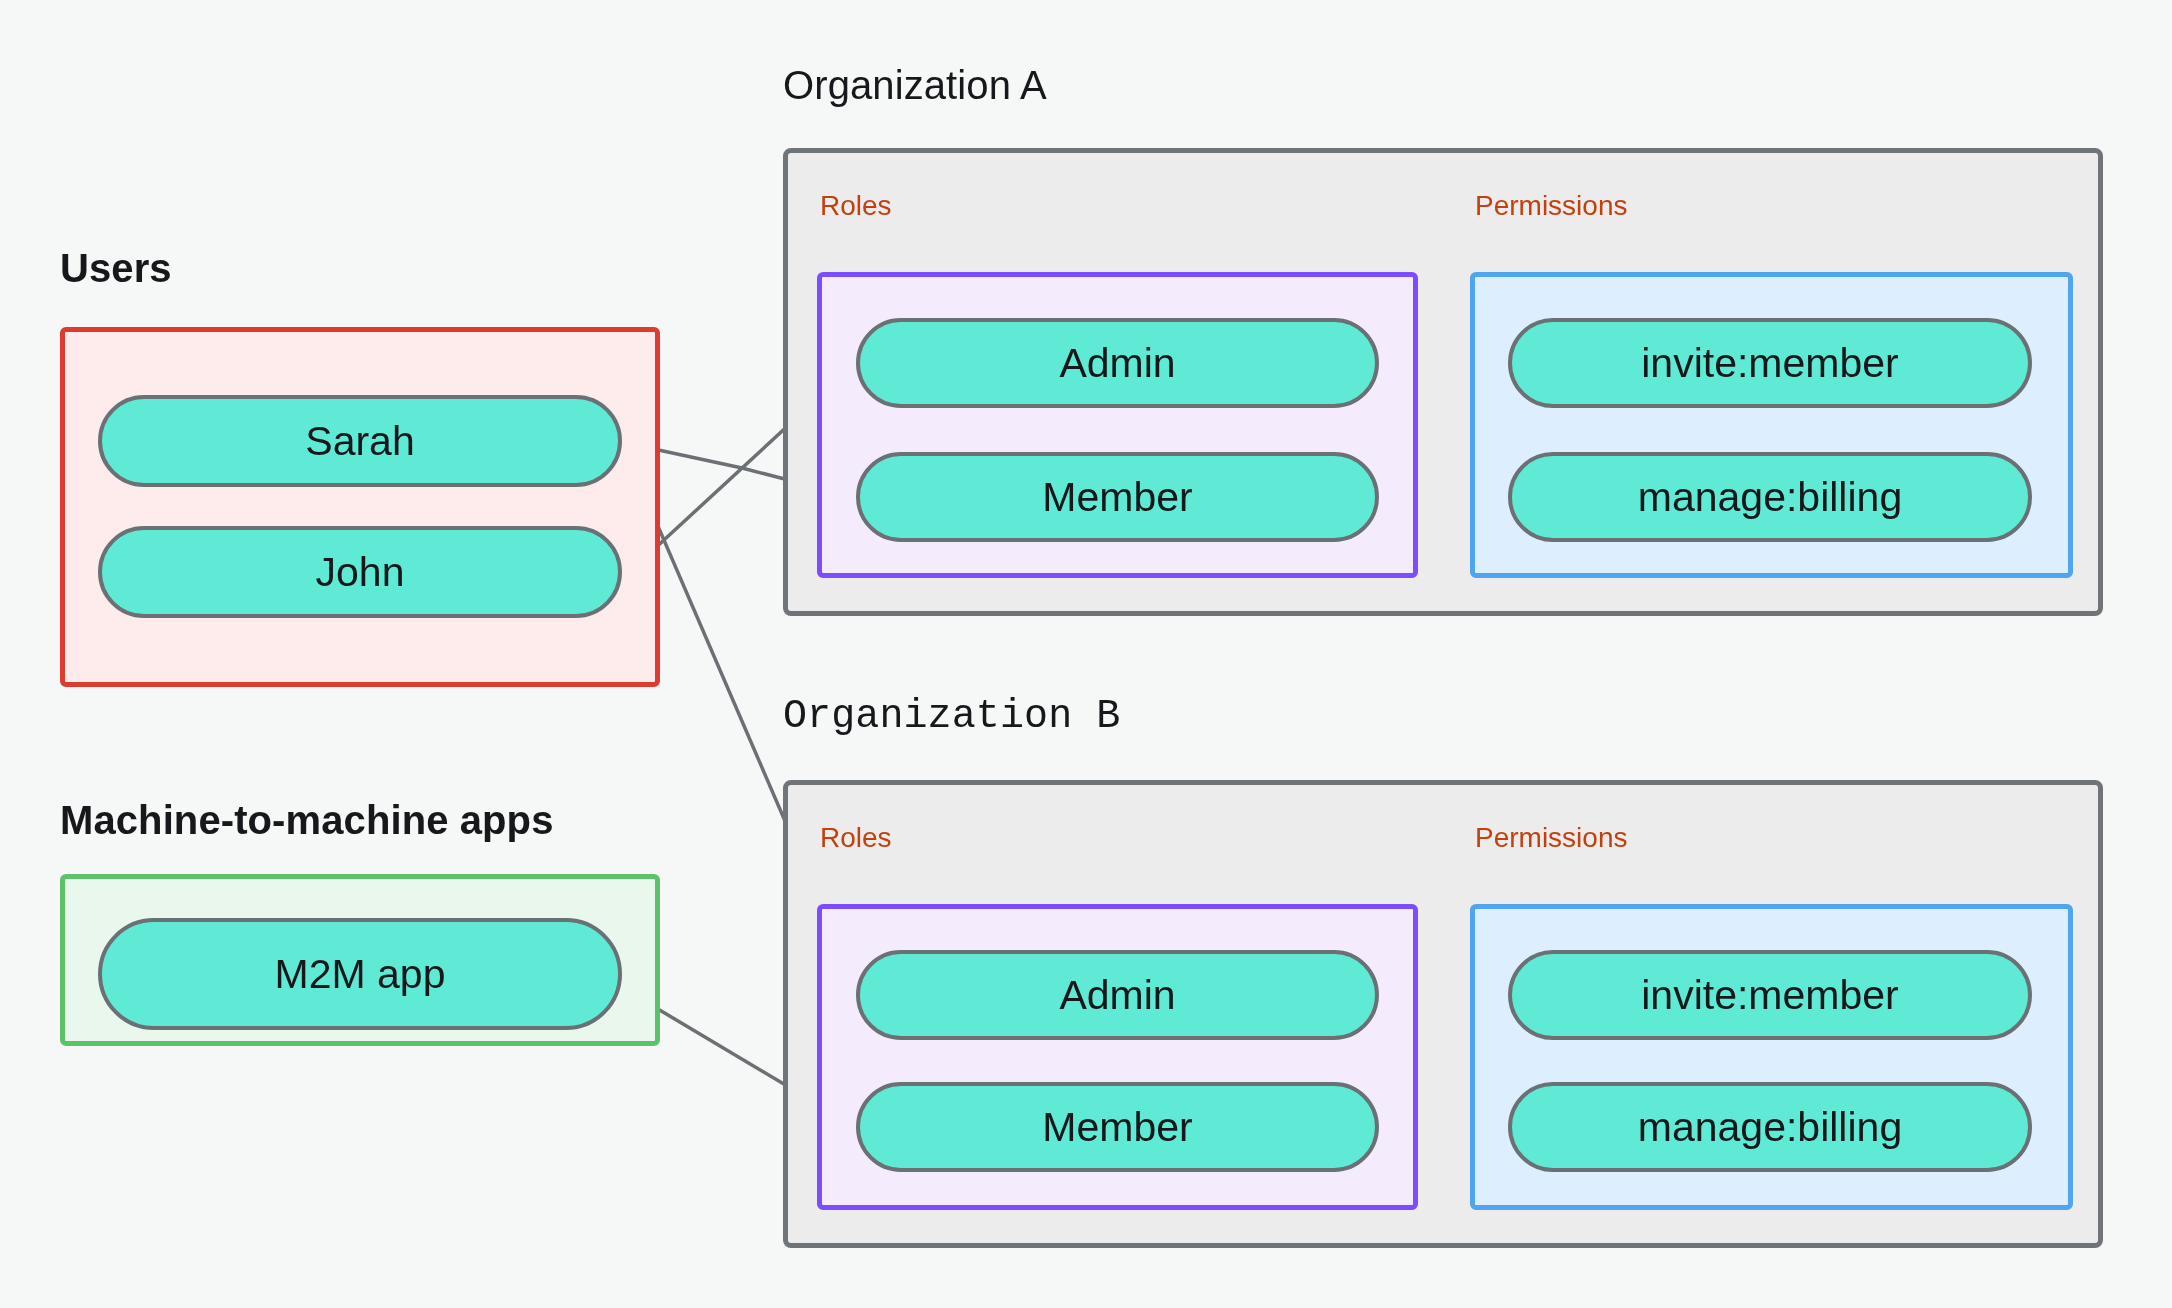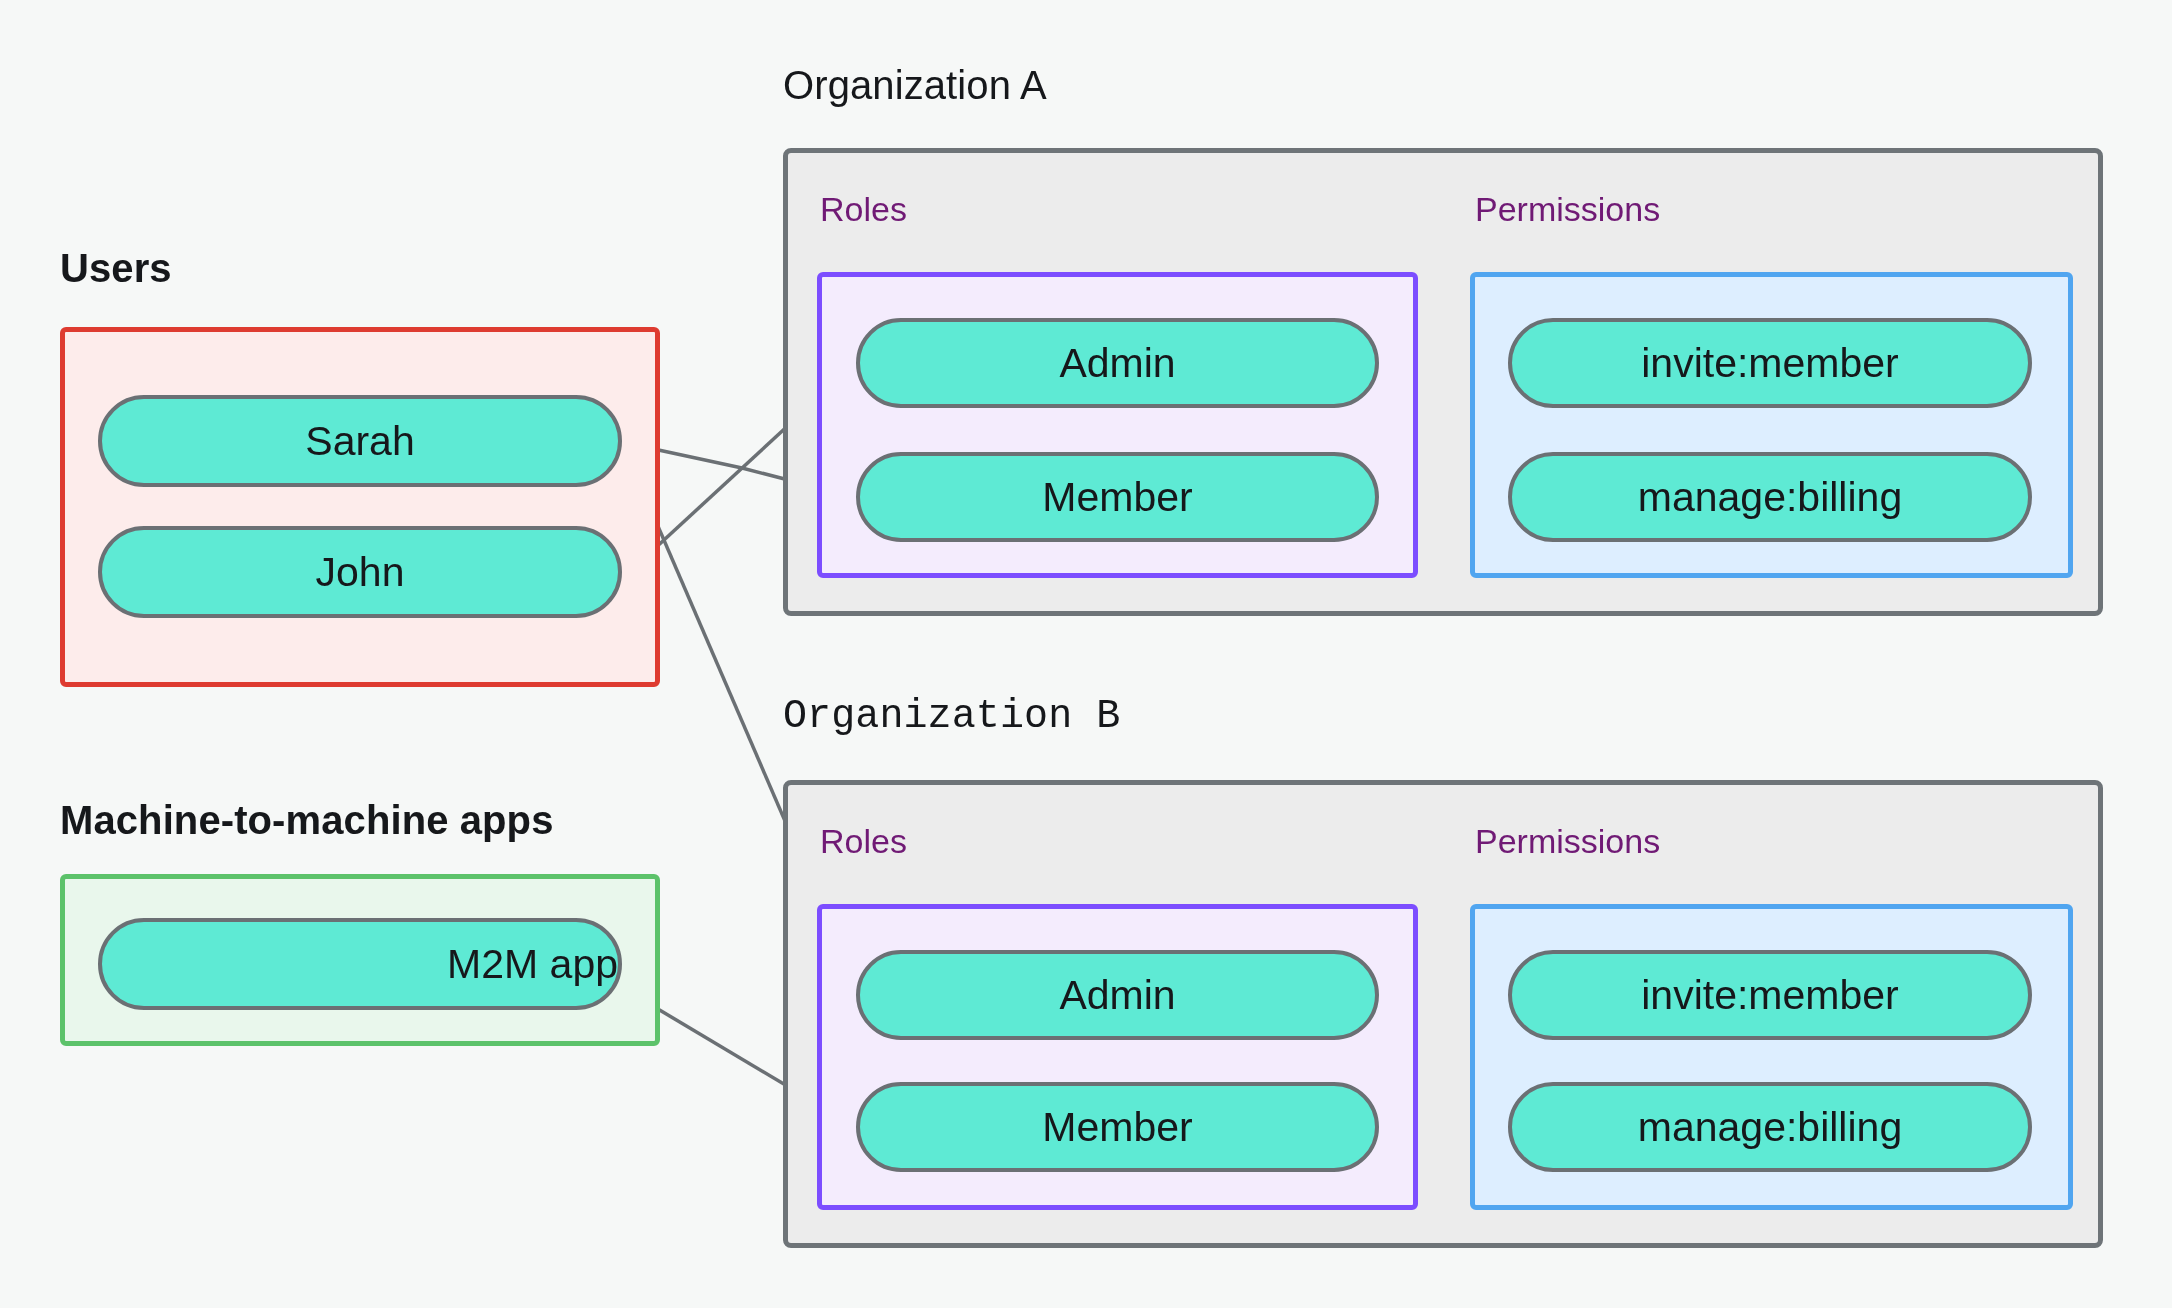--- a/index.html
+++ b/index.html
@@ -37,21 +37,21 @@
     background:#5eead4;
     border:4px solid #6b7074;
     border-radius:999px;
     display:flex;align-items:center;justify-content:center;
     font-size:41px;color:#16181b;
     white-space:nowrap;
   }
 
   
   .sectitle{
-    position:absolute;font-size:34px;color:#701a75;font-weight:400;white-space:nowrap;
+    position:absolute;font-size:28px;color:#c2410c;font-weight:400;white-space:nowrap;
   }
 </style>
 </head>
 <body>
 
 <div id="stage">
 
   <svg class="edges" viewBox="0 0 2172 1308" width="2172" height="1308">
     <g stroke="#6b7074" stroke-width="3.5" fill="none">
 
@@ -96,21 +96,21 @@
   </div>
 
   <div class="pill" style="left:98px;top:395px;width:524px;height:92px;">
     <span>Sarah</span>
   </div>
 
   <div class="caption" style="left:60px;top:798px;text-align:right;">Machine-to-machine apps</div>
 
   <div class="cbox m2m" style="left:60px;top:874px;width:600px;height:172px;"></div>
 
-  <div class="pill" style="left:98px;top:918px;width:524px;height:92px;justify-content:flex-end;">
+  <div class="pill" style="left:98px;top:918px;width:524px;height:112px;">
     <span>M2M app</span>
   </div>
 
   <div class="caption light" style="left:783px;top:63px;">Organization A</div>
 
   <div class="cbox org" style="left:783px;top:148px;width:1320px;height:468px;"></div>
 
   <div class="sectitle" style="left:820px;top:190px;">Roles</div>
   <div class="sectitle" style="left:1475px;top:190px;">Permissions</div>
 

